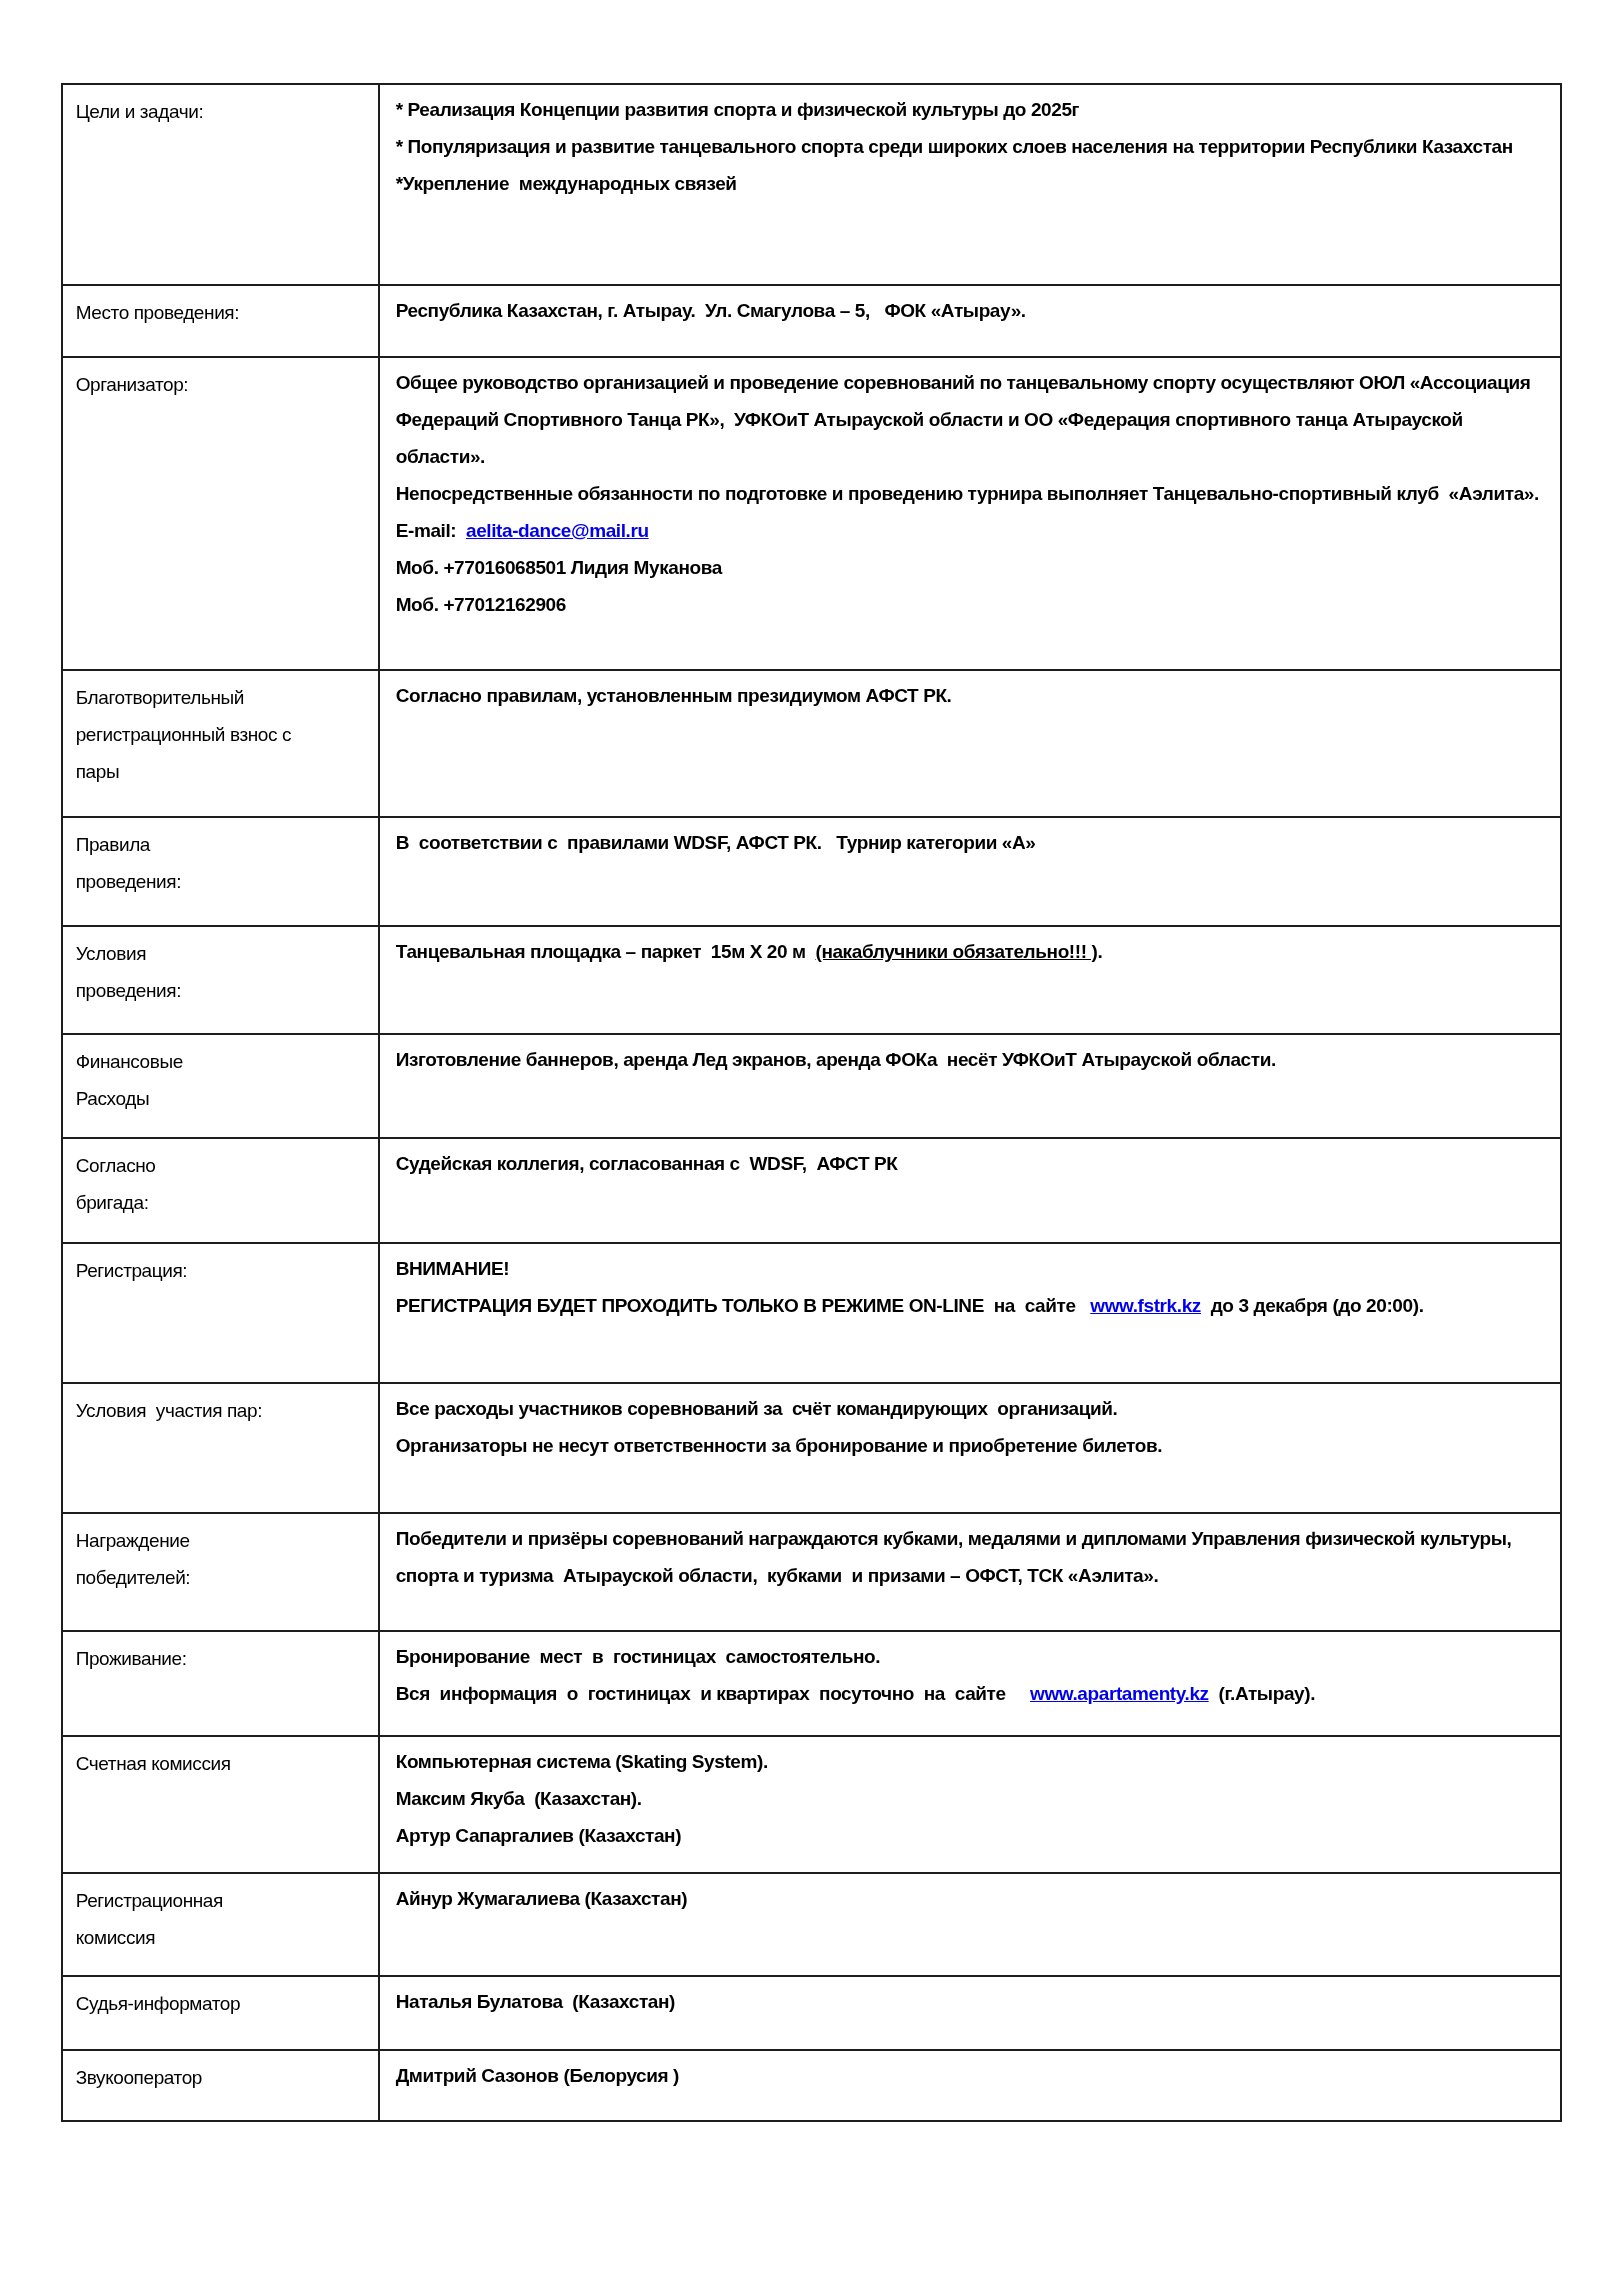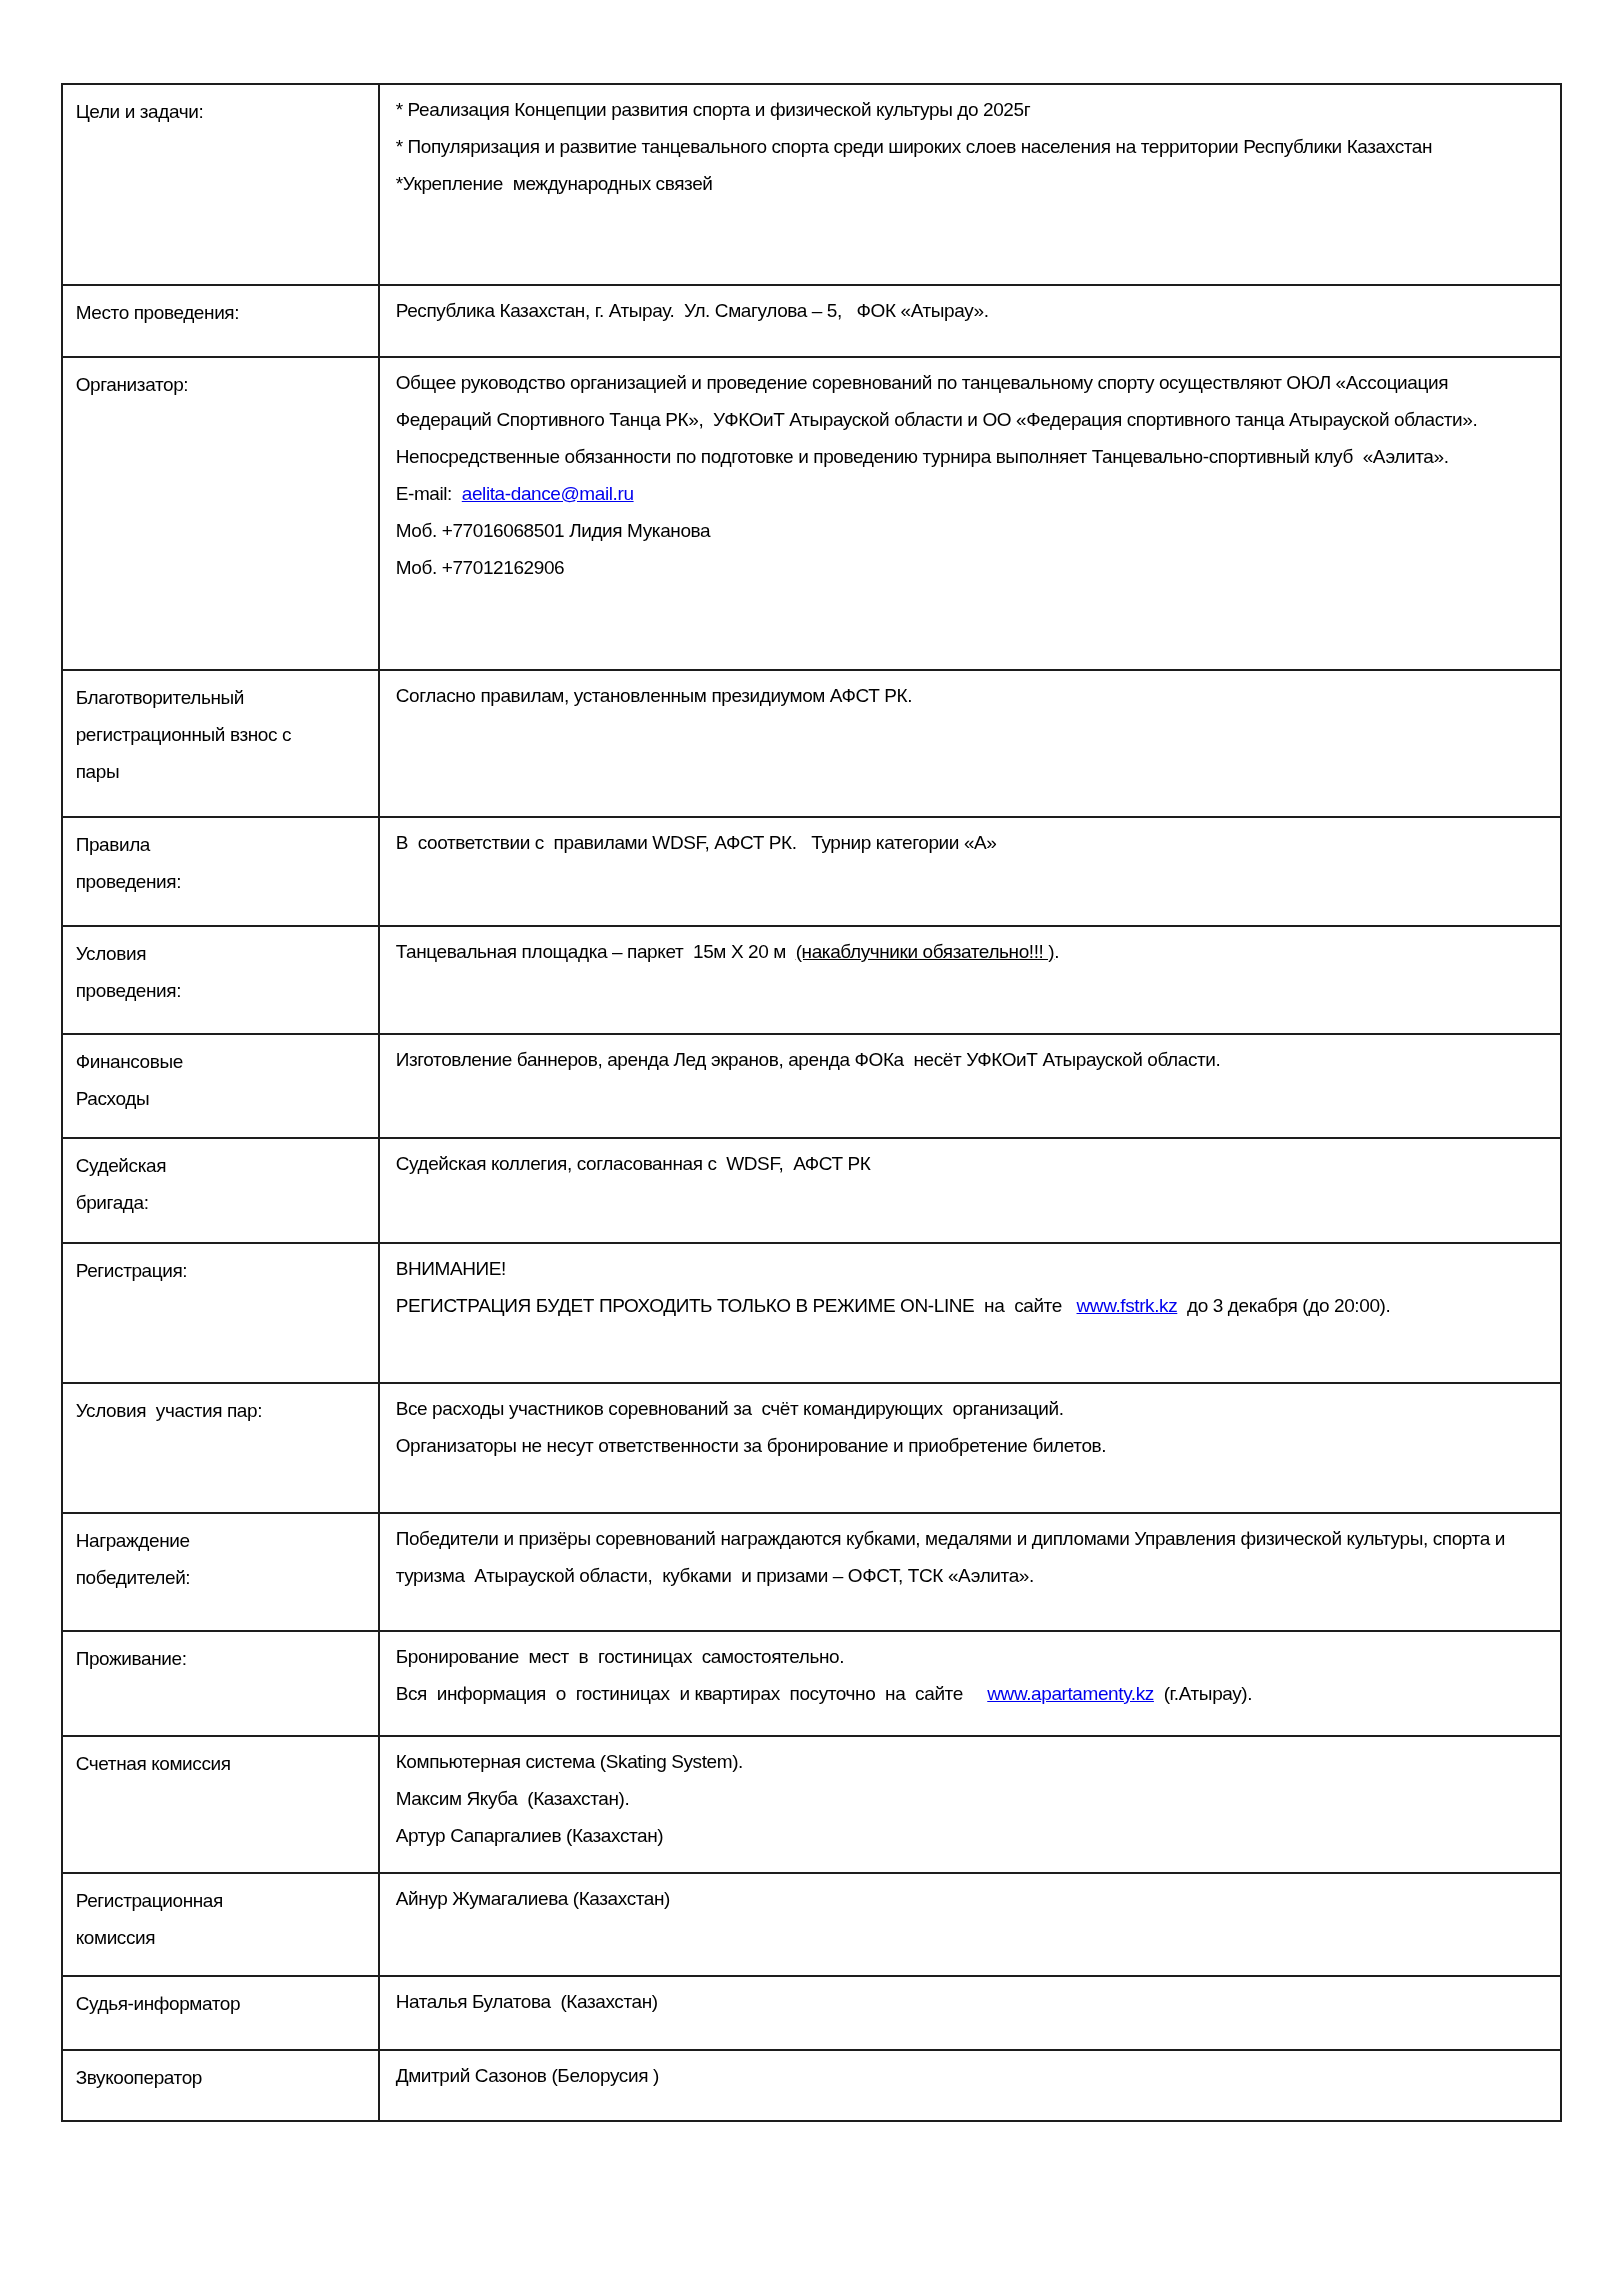--- a/index.html
+++ b/index.html
@@ -25,21 +25,21 @@
   }
   col.col-label   { width: 317px; }
   col.col-content { width: 1182px; }
   td {
     border: 2px solid var(--border-color, #1d1d1d);
     vertical-align: top;
     font-size: 19px;
     line-height: 37px;
   }
   td.label-cell   { padding: 7.8px 9.8px 7.8px 12.7px; }
-  td.content-cell { padding: 5.9px 17.6px 5.9px 15.7px; }
+  td.content-cell { padding: 5.9px 17.6px 5.9px 15.7px; font-weight: bold; }
   .label-line, .content-line { white-space: pre-wrap; }
   a.link {
     color: var(--link-color, #0000EE);
     text-decoration: underline;
     cursor: pointer;
   }
   .u { text-decoration: underline; }
   
   tr:nth-child(1)  { height: 201px; }
   tr:nth-child(2)  { height: 72px;  }
@@ -130,21 +130,21 @@
           <td class="label-cell">
             <div class="label-line">Финансовые</div>
             <div class="label-line">Расходы</div>
           </td>
           <td class="content-cell">
             <p class="content-line"><span>Изготовление баннеров, аренда Лед экранов, аренда ФОКа  несёт УФКОиТ Атырауской области.</span></p>
           </td>
         </tr>
         <tr>
           <td class="label-cell">
-            <div class="label-line">Судейская</div>
+            <div class="label-line">Согласно</div>
             <div class="label-line">бригада:</div>
           </td>
           <td class="content-cell">
             <p class="content-line"><span>Судейская коллегия, согласованная с  WDSF,  АФСТ РК</span></p>
           </td>
         </tr>
         <tr>
           <td class="label-cell">
             <div class="label-line">Регистрация:</div>
           </td>

